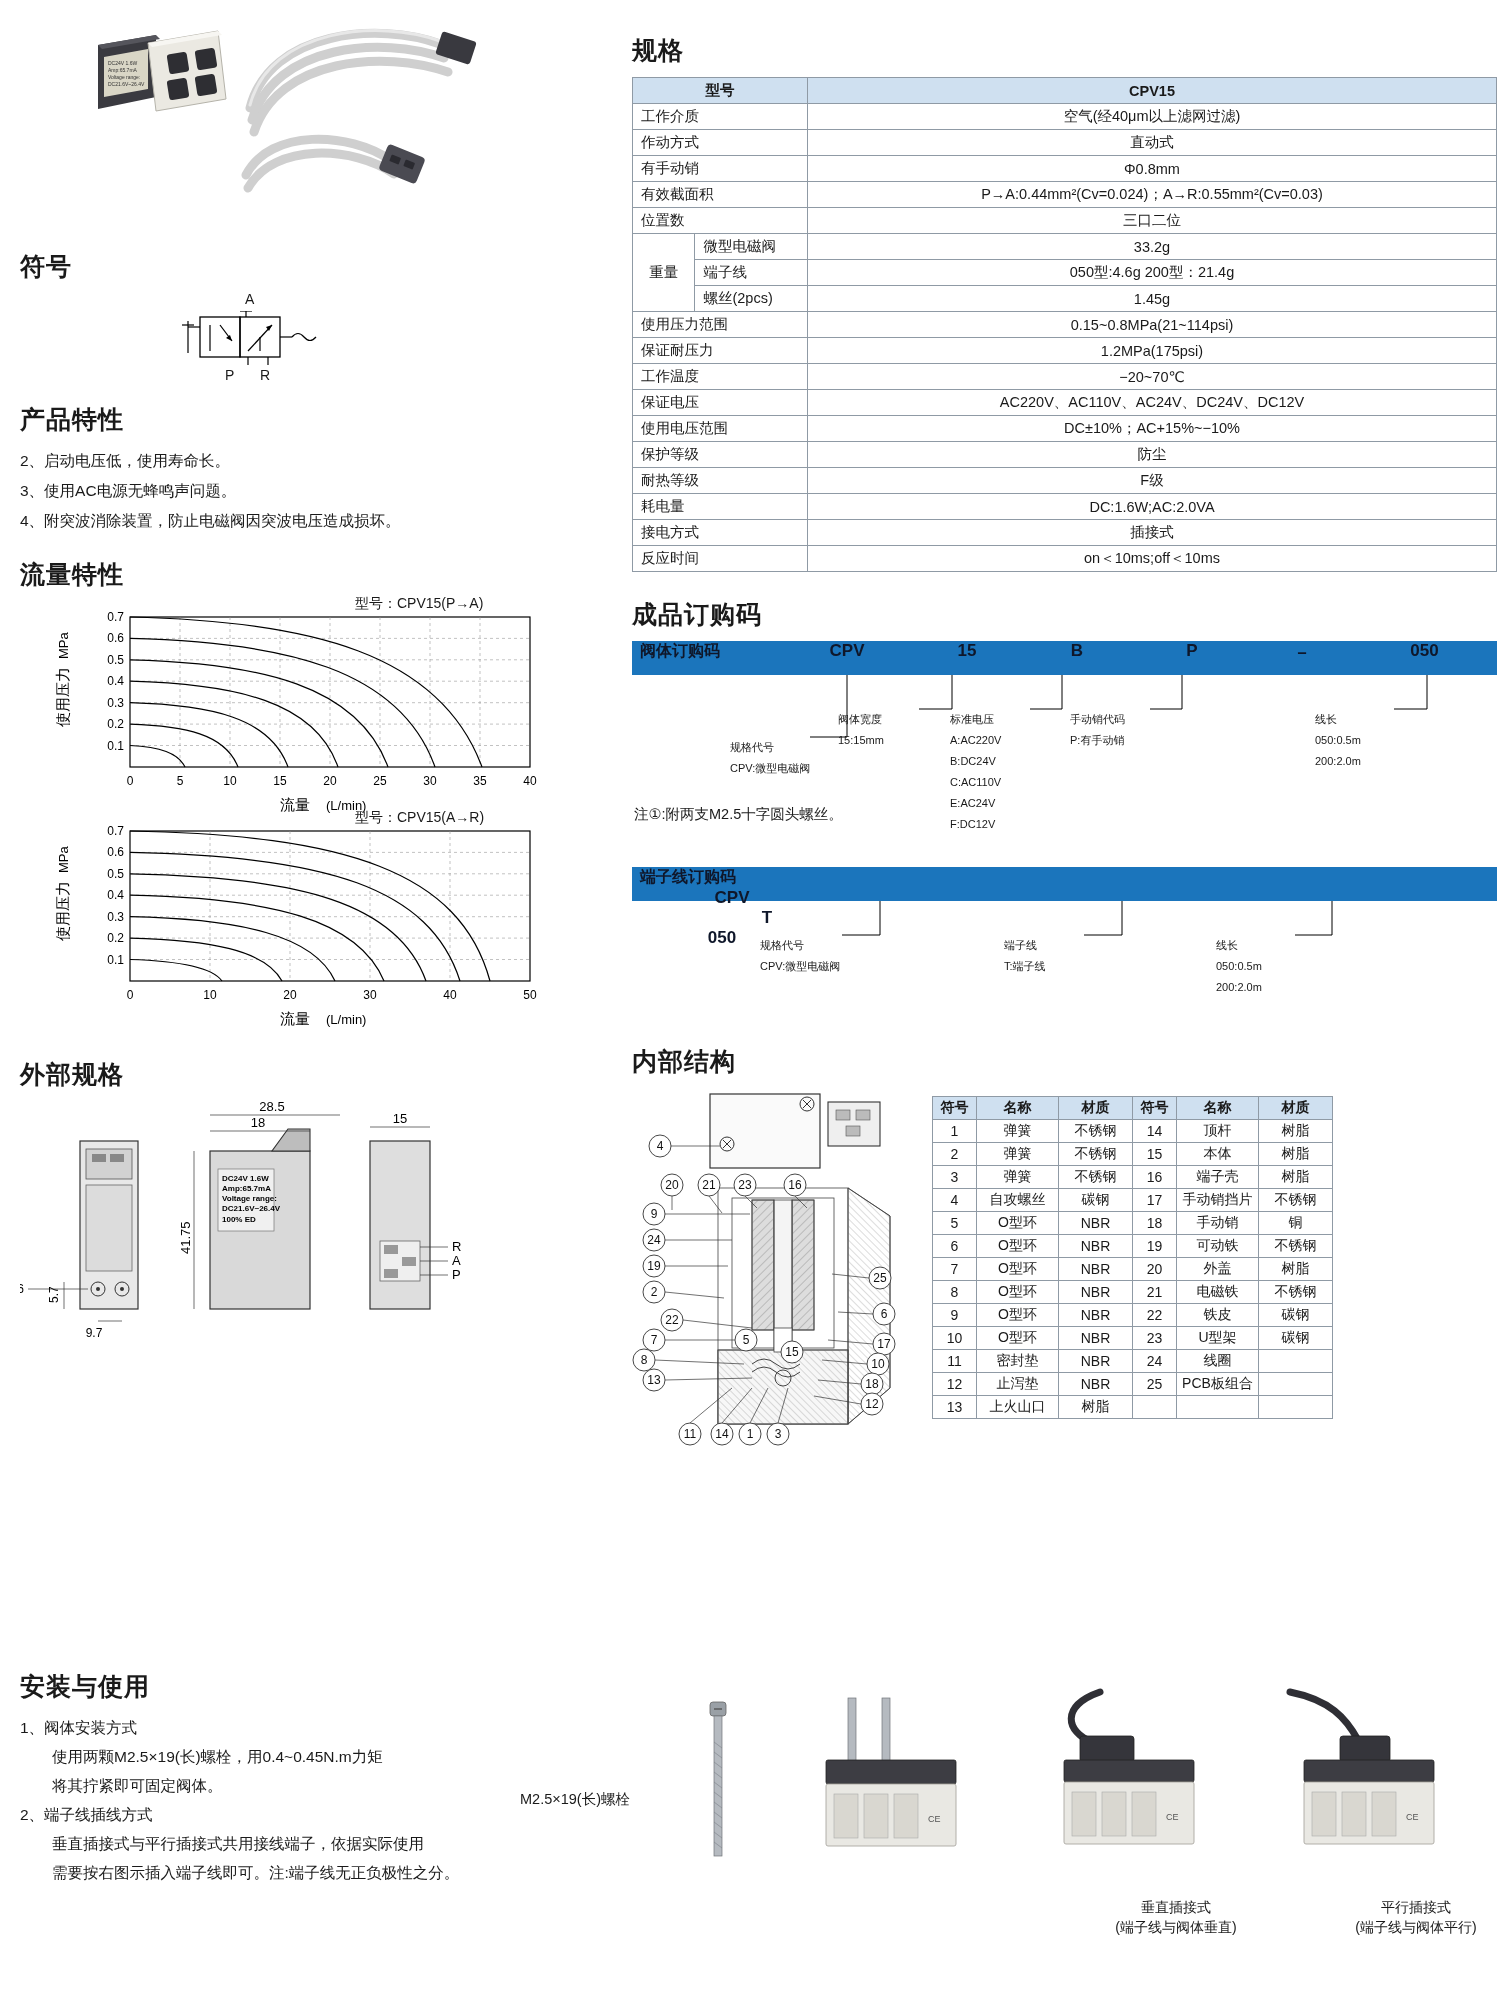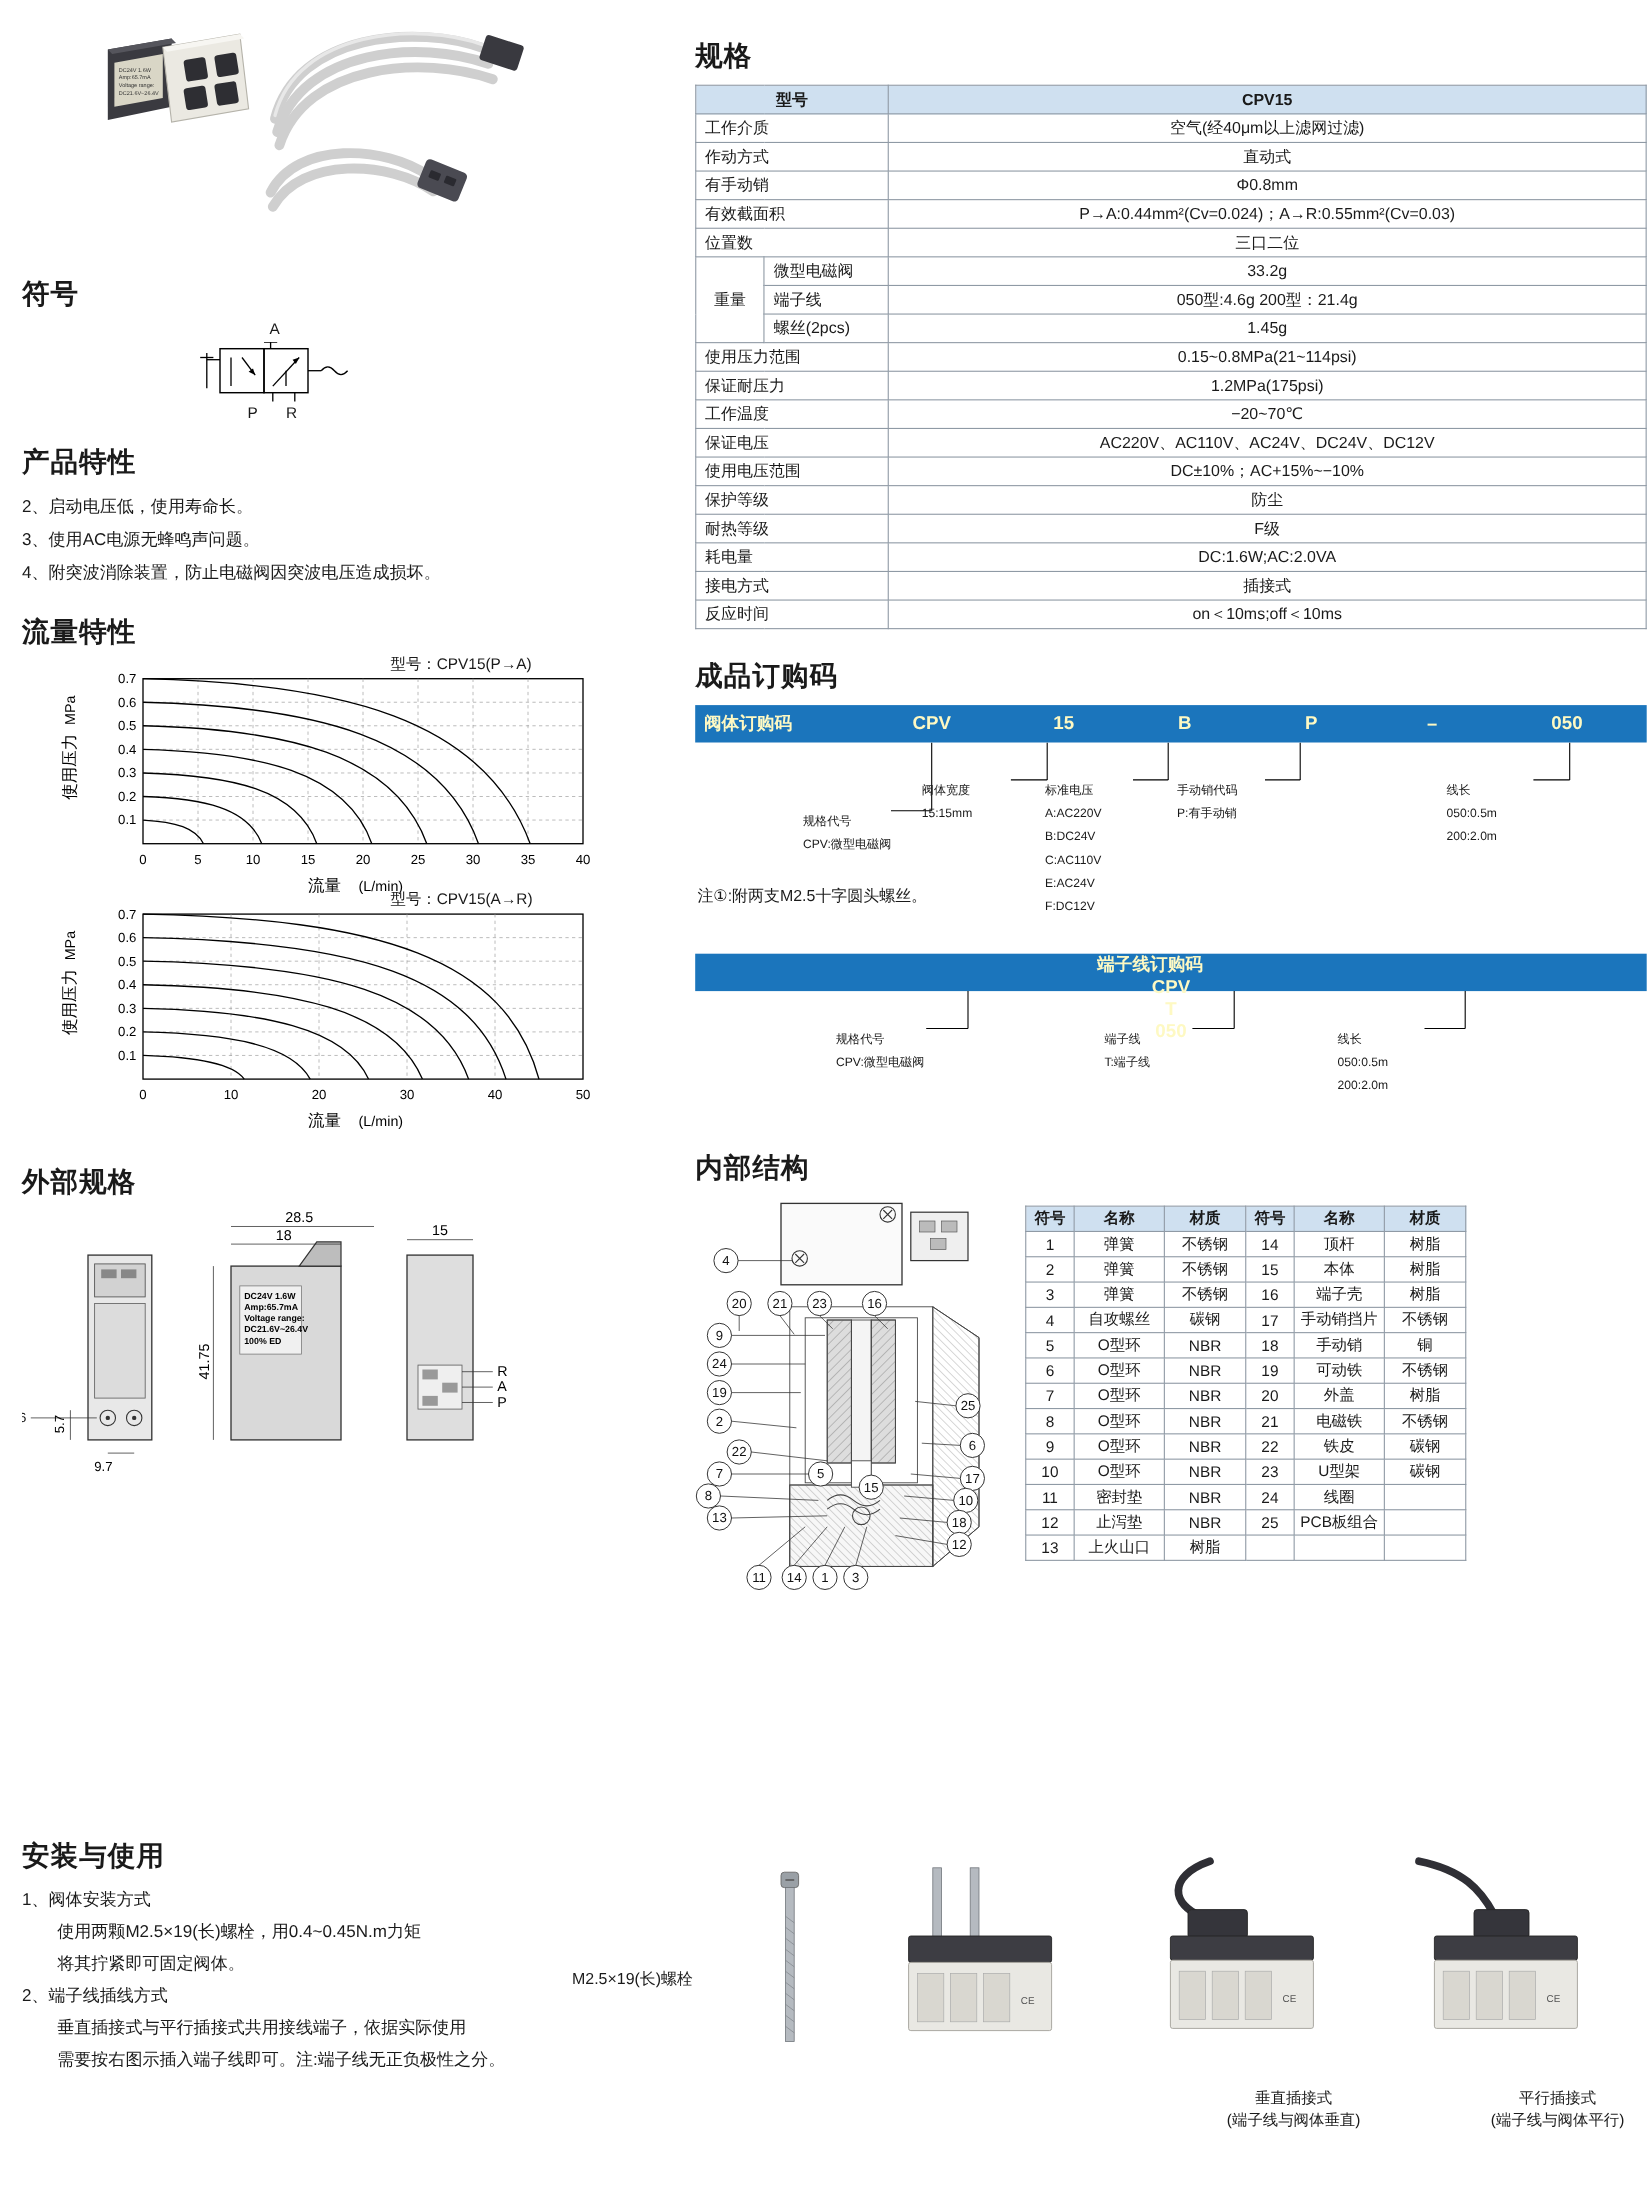--- a/index.html
+++ b/index.html
@@ -40,21 +40,21 @@
   .spec-table { width:865px; font-size:14.5px; }
   .spec-table td { border:1px solid #8f9aa5; padding:3px 8px; height:22px; }
   .spec-table .hdr { background:#cfe0f0; font-weight:bold; text-align:center; }
   .spec-table .lbl { width:175px; }
   .spec-table .val { text-align:center; }
   .spec-table .sublbl { width:110px; }
   .spec-table .rot { width:61px; text-align:center; }
 
   
   .order-bar {
-    display:flex; align-items:center; background:#1b75bc; color:#fef9c3;
+    display:flex; align-items:flex-start; background:#1b75bc; color:#0f172a;
     height:34px; font-weight:bold; font-size:17px;
   }
   .order-bar .cell { text-align:center; }
   .order-bar .title { width:150px; font-size:16px; padding-left:8px; text-align:left; }
   .orderdiag { position:relative; }
   .oc-note { font-size:14.5px; }
   .oc-txt { position:absolute; font-size:11px; line-height:21px; }
 
   
   .parts-table { font-size:14px; border-collapse:collapse; }

